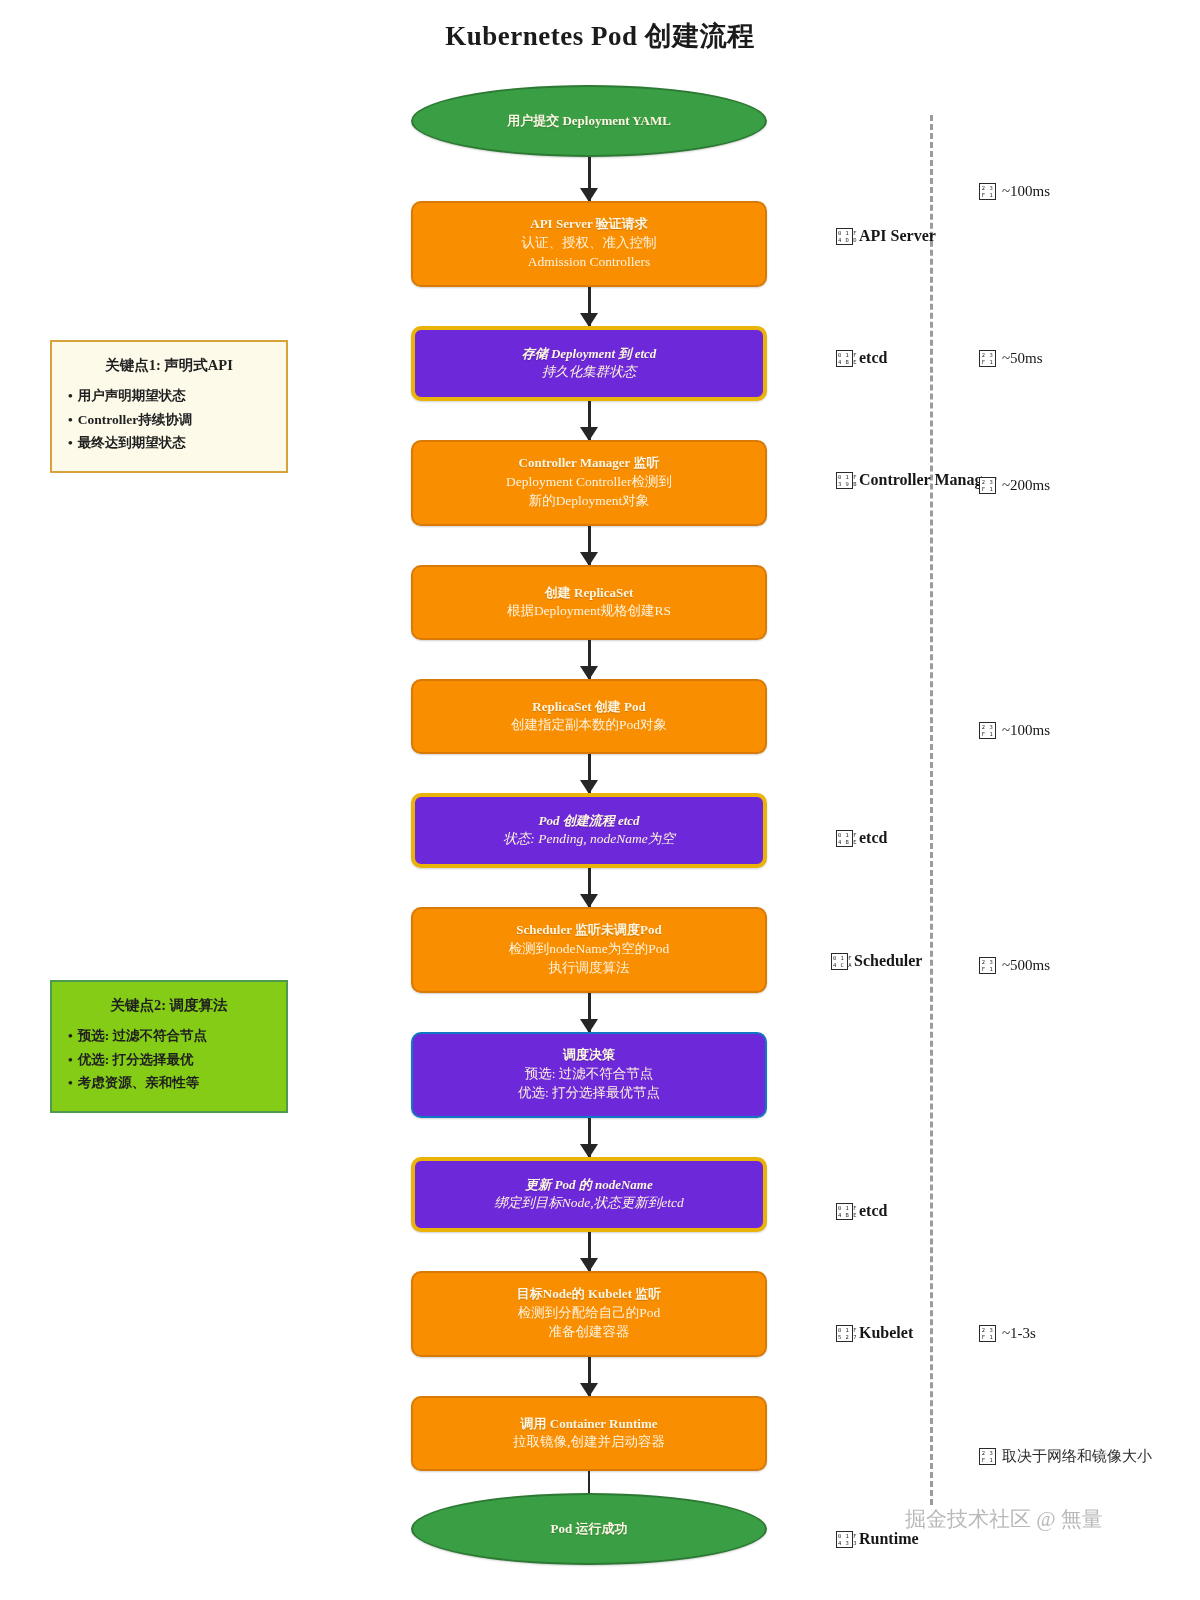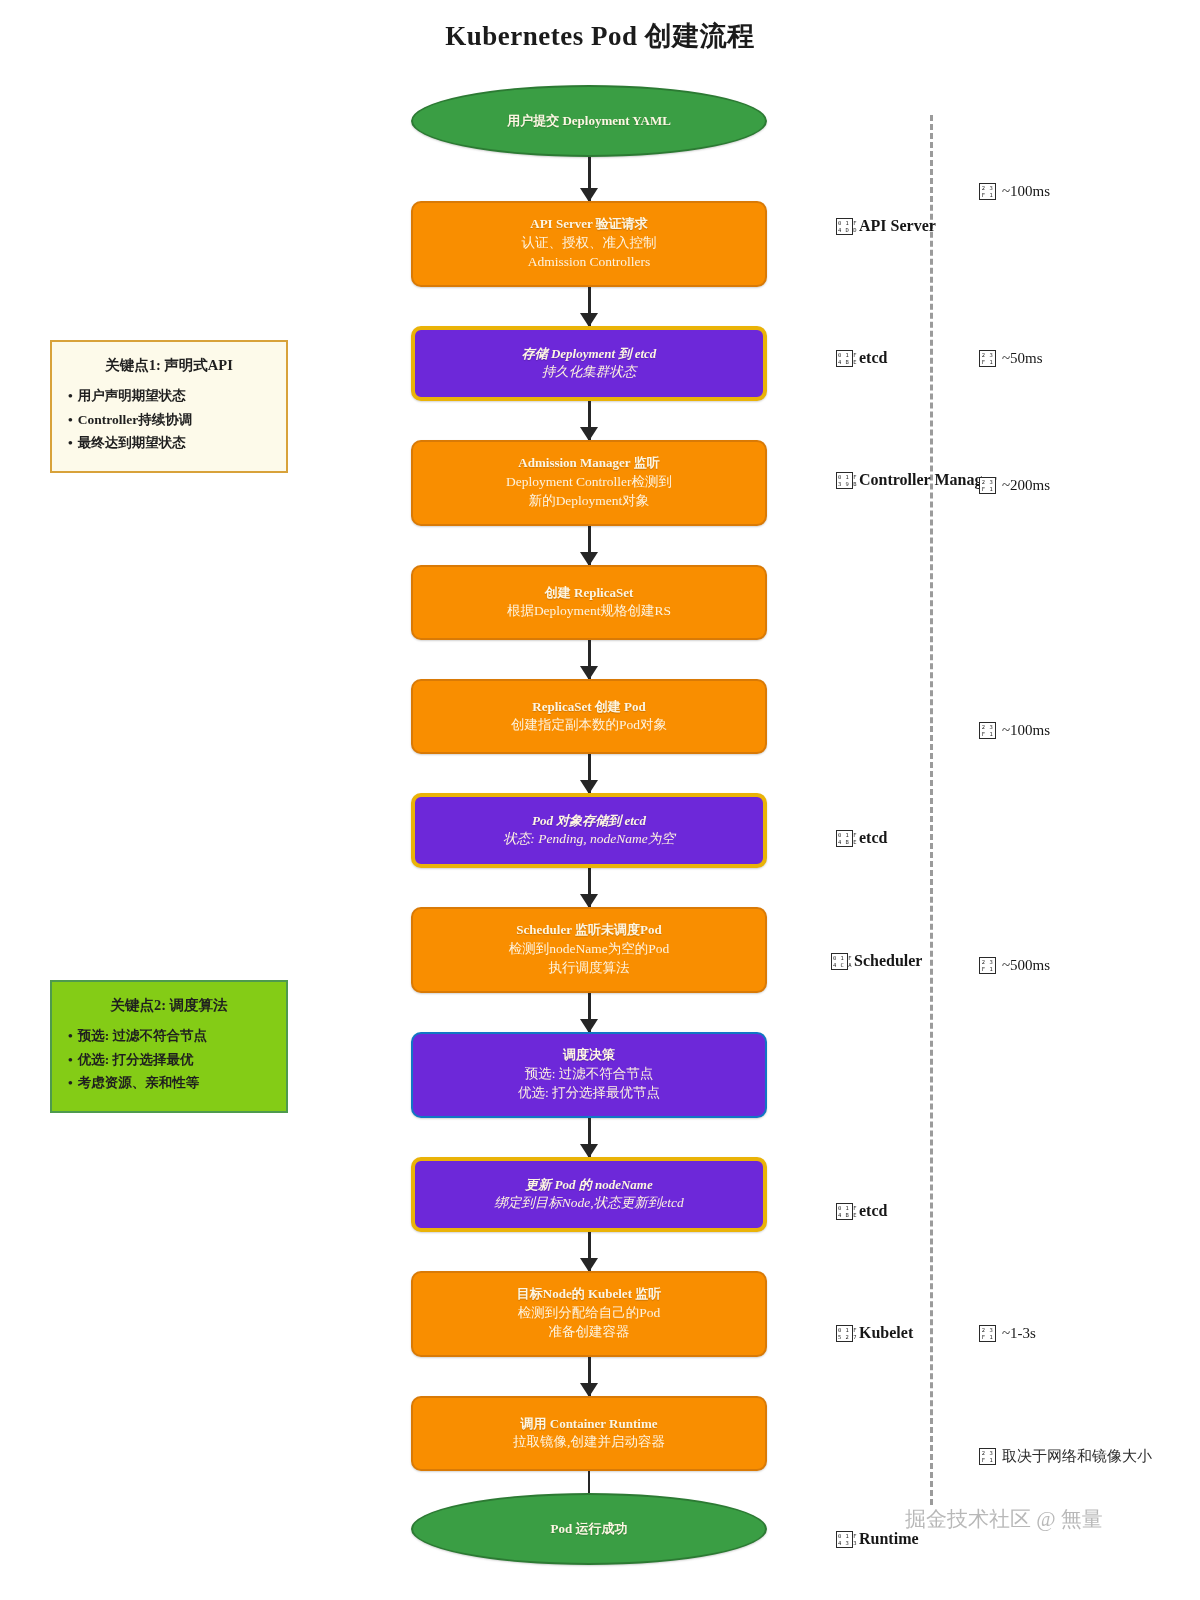--- a/index.html
+++ b/index.html
@@ -233,21 +233,21 @@
   <div class="flow-node c-purple" style="height:75px">
     <div class="node-title">存储 Deployment 到 etcd</div>
     <div class="node-sub">持久化集群状态</div>
   </div>
   <div class="connector" style="height:39px">
     <div class="shaft"></div>
     <div class="head"></div>
   </div>
 
   <div class="flow-node c-orange" style="height:86px">
-    <div class="node-title">Admission Manager 监听</div>
+    <div class="node-title">Controller Manager 监听</div>
     <div class="node-sub">Deployment Controller检测到</div>
     <div class="node-sub">新的Deployment对象</div>
   </div>
   <div class="connector" style="height:39px">
     <div class="shaft"></div>
     <div class="head"></div>
   </div>
 
   <div class="flow-node c-orange" style="height:75px">
     <div class="node-title">创建 ReplicaSet</div>
@@ -261,21 +261,21 @@
   <div class="flow-node c-orange" style="height:75px">
     <div class="node-title">ReplicaSet 创建 Pod</div>
     <div class="node-sub">创建指定副本数的Pod对象</div>
   </div>
   <div class="connector" style="height:39px">
     <div class="shaft"></div>
     <div class="head"></div>
   </div>
 
   <div class="flow-node c-purple" style="height:75px">
-    <div class="node-title">Pod 对象存储到 etcd</div>
+    <div class="node-title">Pod 创建流程 etcd</div>
     <div class="node-sub">状态: Pending, nodeName为空</div>
   </div>
   <div class="connector" style="height:39px">
     <div class="shaft"></div>
     <div class="head"></div>
   </div>
 
   <div class="flow-node c-orange" style="height:86px">
     <div class="node-title">Scheduler 监听未调度Pod</div>
     <div class="node-sub">检测到nodeName为空的Pod</div>
@@ -341,21 +341,21 @@
 
 <div class="keybox" id="keybox-2">
   <div class="keybox-title">关键点2: 调度算法</div>
   <ul>
     <li>预选: 过滤不符合节点</li>
     <li>优选: 打分选择最优</li>
     <li>考虑资源、亲和性等</li>
   </ul>
 </div>
 
-<div class="comp-label" style="left:836px; top:217px;align-items:flex-end;">
+<div class="comp-label" style="left:836px; top:227px;align-items:flex-end;">
   <span class="tofu">
       <i>0 1 F</i>
       <i>4 D D</i>
     </span>
   <span>API Server</span>
 </div>
 <div class="comp-label" style="left:836px; top:349px;">
   <span class="tofu">
       <i>0 1 F</i>
       <i>4 B E</i>

